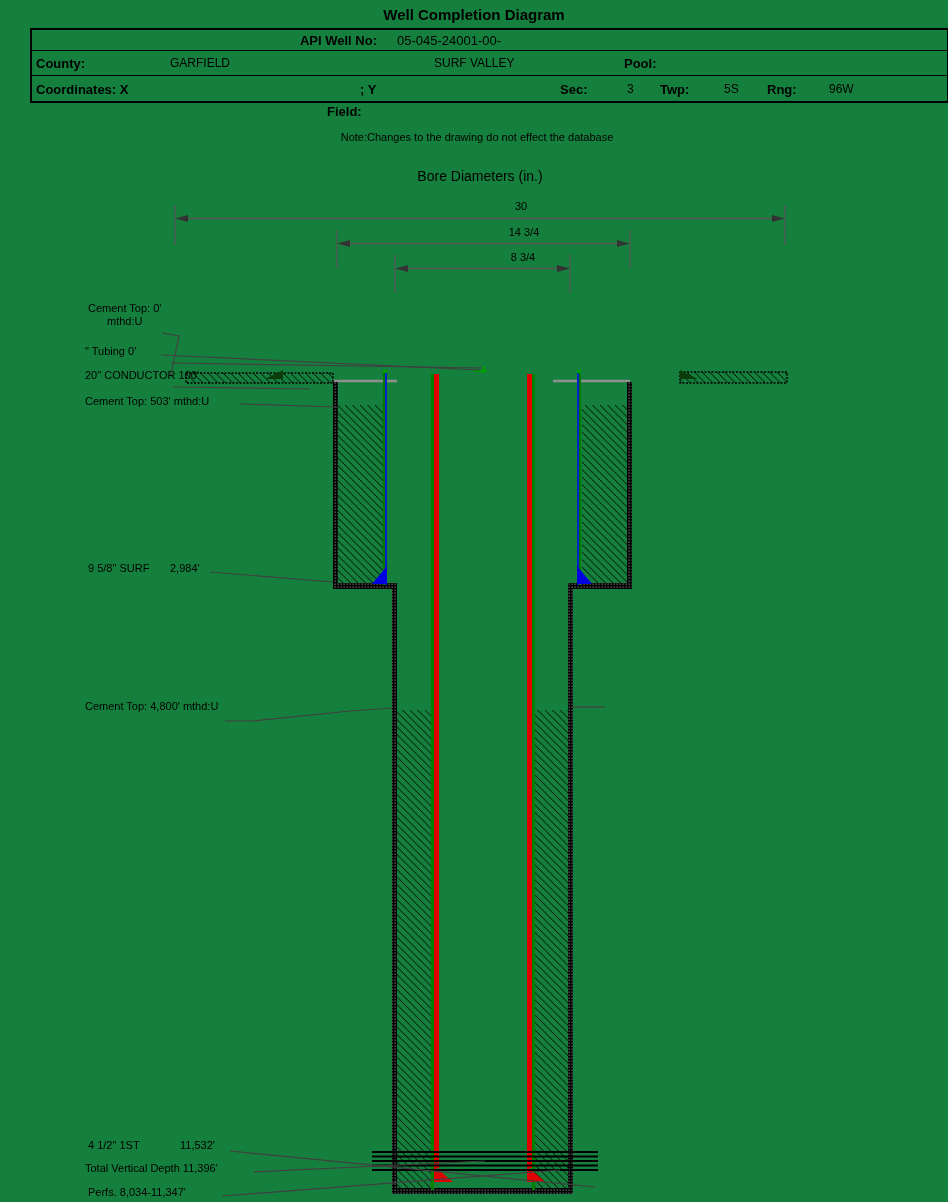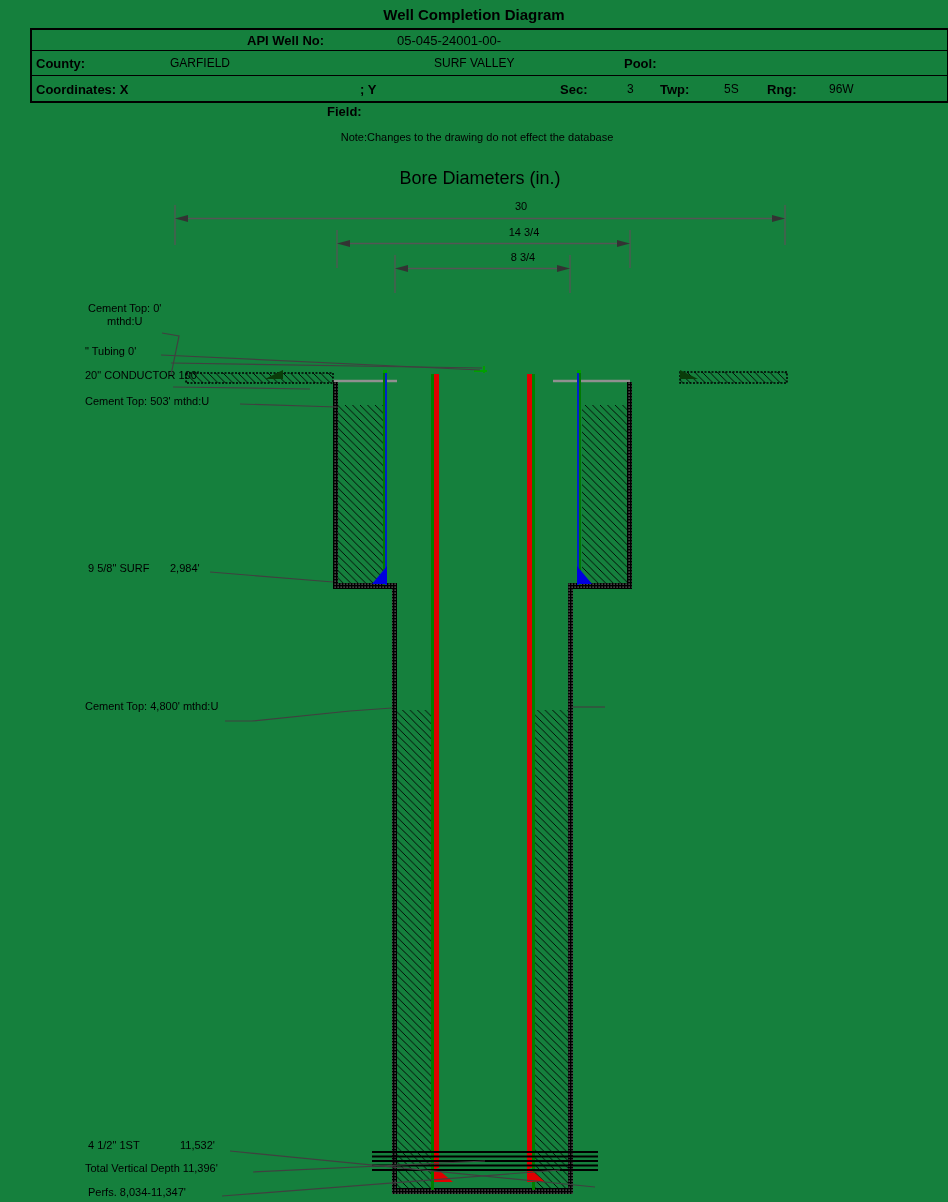--- a/index.html
+++ b/index.html
@@ -2,31 +2,31 @@
 <html><head>
 <meta charset="utf-8">
 <style>
   html,body{margin:0;padding:0;background:#fff;}
   .page{position:relative;width:948px;height:1202px;background:#15803d;
         font-family:"Liberation Sans",sans-serif;color:#000;overflow:hidden;}
   .abs{position:absolute;white-space:nowrap;}
   .ctr{transform:translateX(-50%);}
   .title{font-size:15px;font-weight:bold;}
   .note{font-size:11px;}
-  .boretitle{font-size:18px;}
+  .boretitle{font-size:14px;}
   .dimlbl{font-size:11px;margin-left:41px;}
   .ann{font-size:11px;}
   
   .tbl{position:absolute;left:30px;top:28px;width:915px;border:2px solid #000;}
   .trow{position:relative;border-top:1.5px solid #000;}
   .trow:first-child{border-top:none;}
   .lbl{font-weight:bold;font-size:13px;}
   .val{font-size:12px;}
   .tbl .abs{top:50%;transform:translateY(-50%);}
-  .tbl .abs.rt{}
+  .tbl .abs.rt{text-align:right;}
   svg.overlay{position:absolute;left:0;top:0;pointer-events:none;z-index:5;}
 </style>
 </head>
 <body>
 
 <div class="page">
 
   <div class="abs ctr title" style="left:474px;top:6px;">Well Completion Diagram</div>
 
   <div class="tbl">

